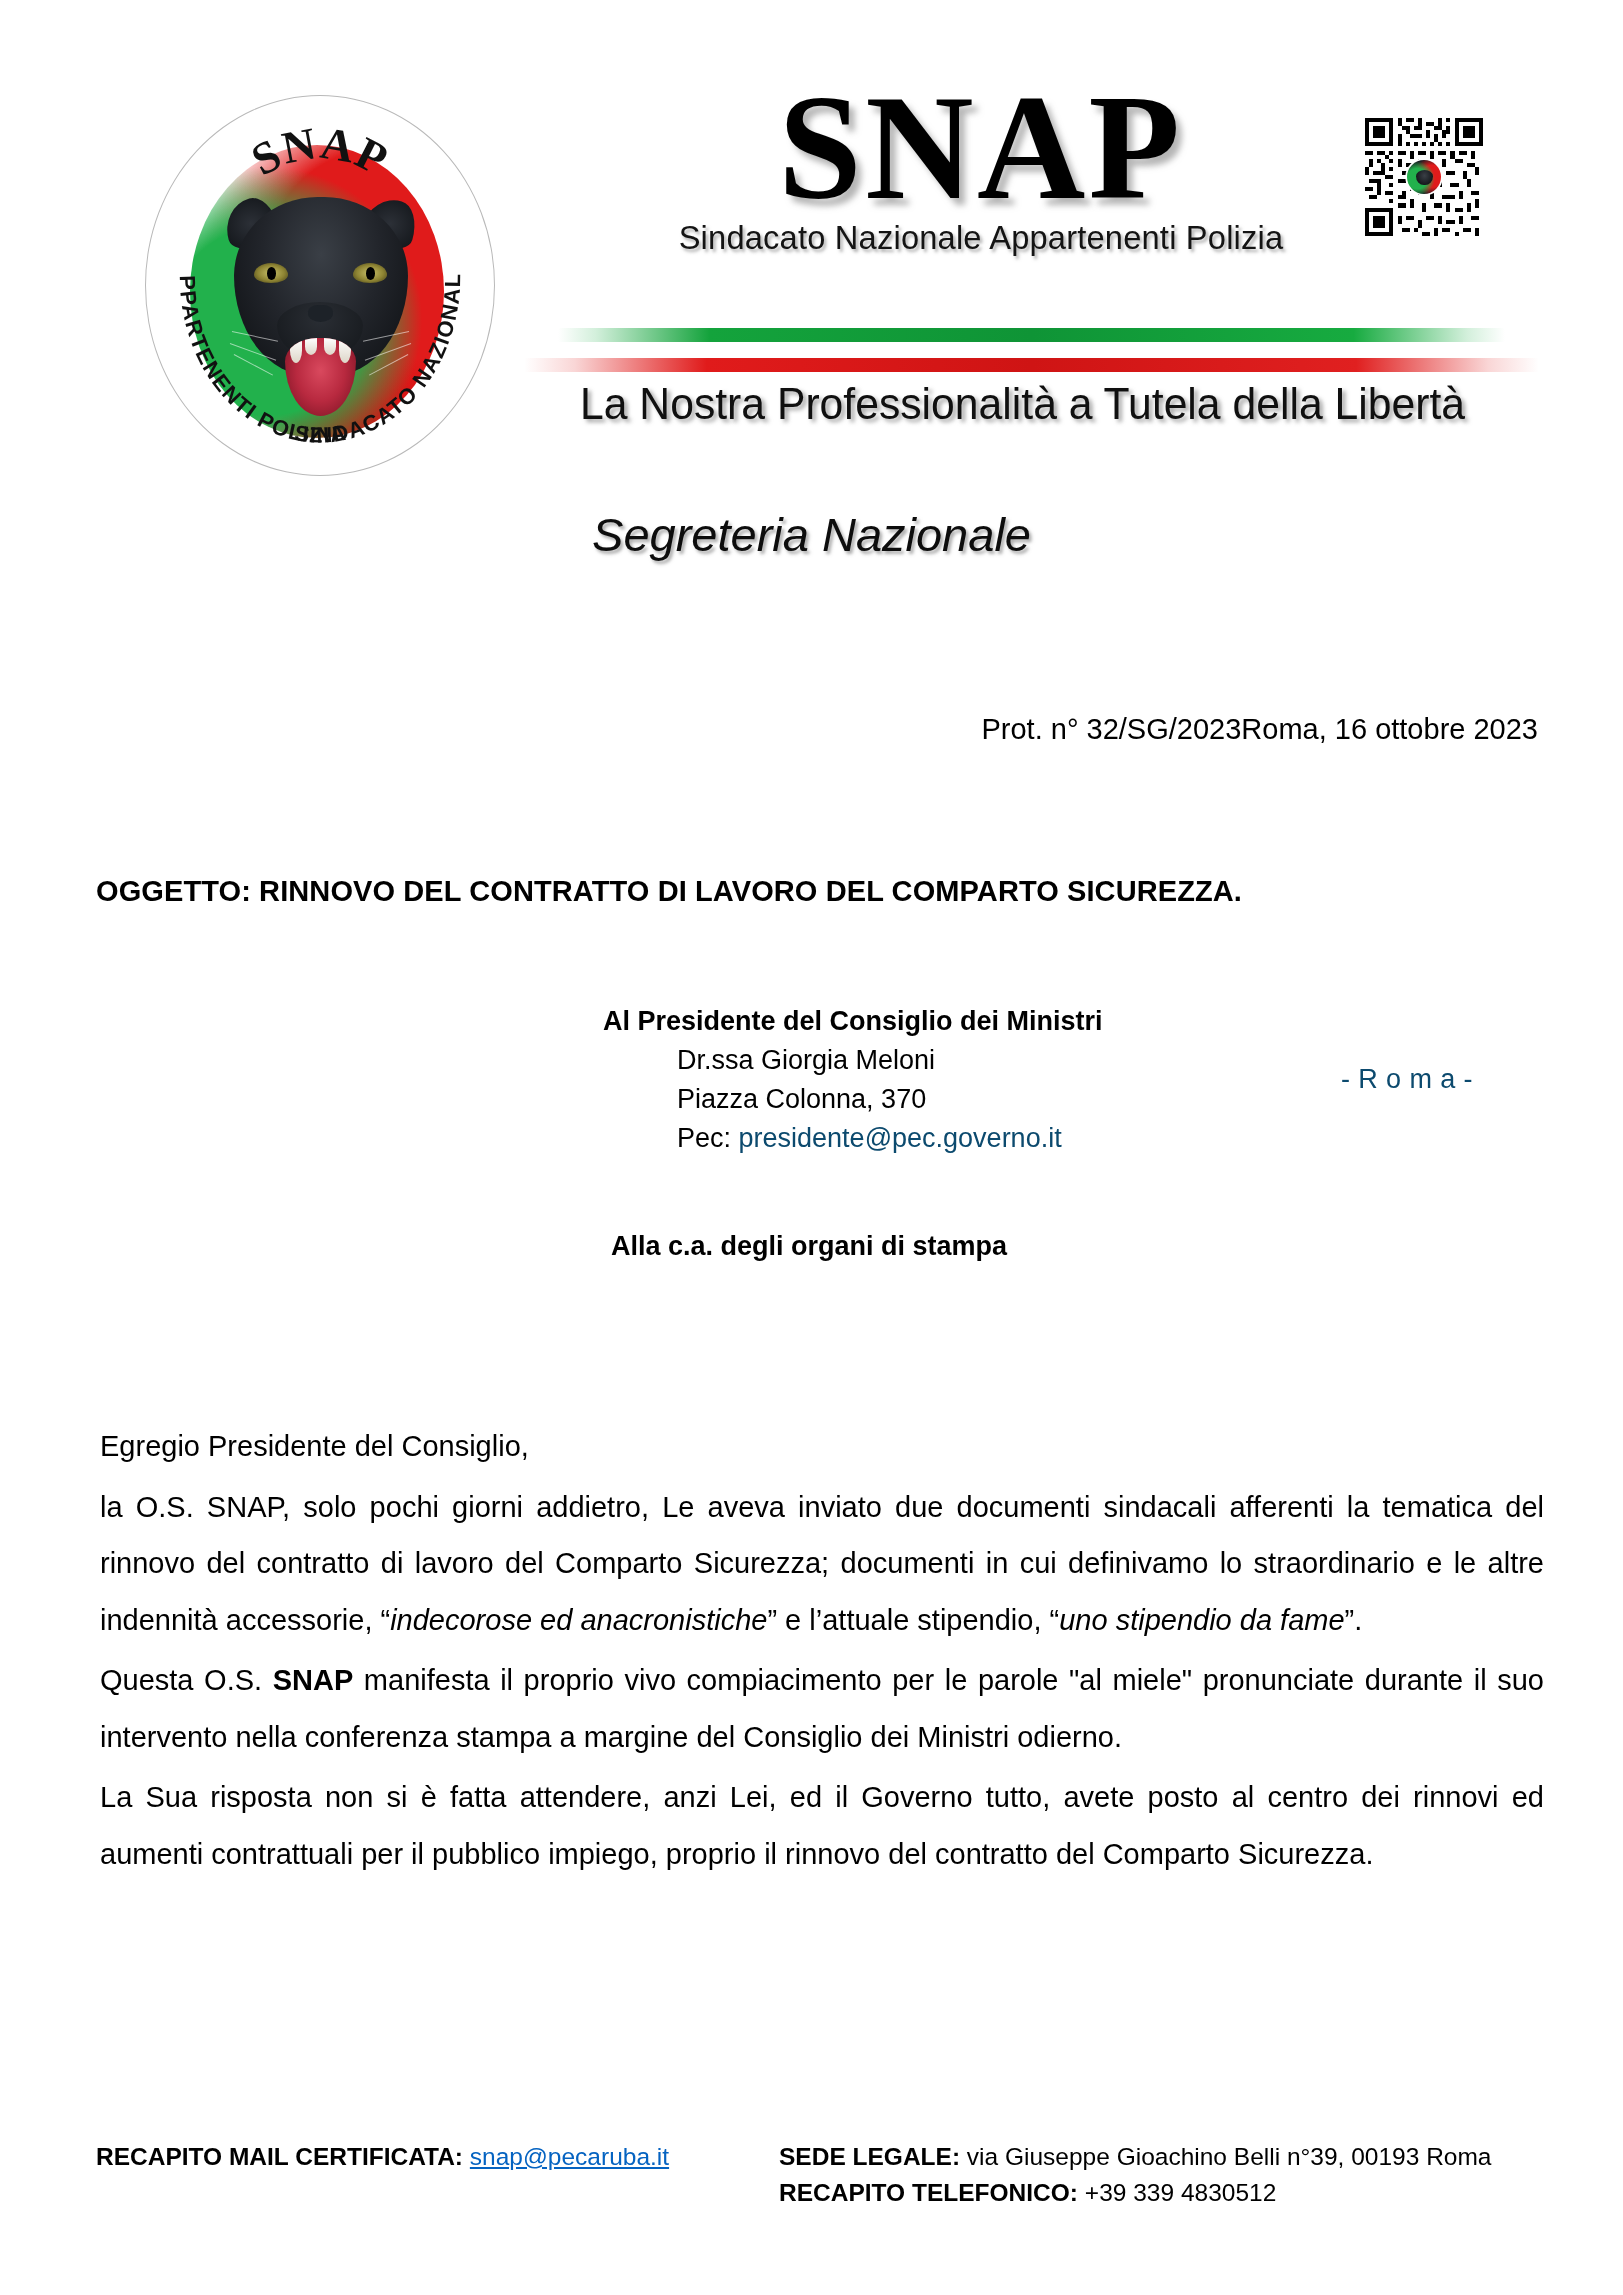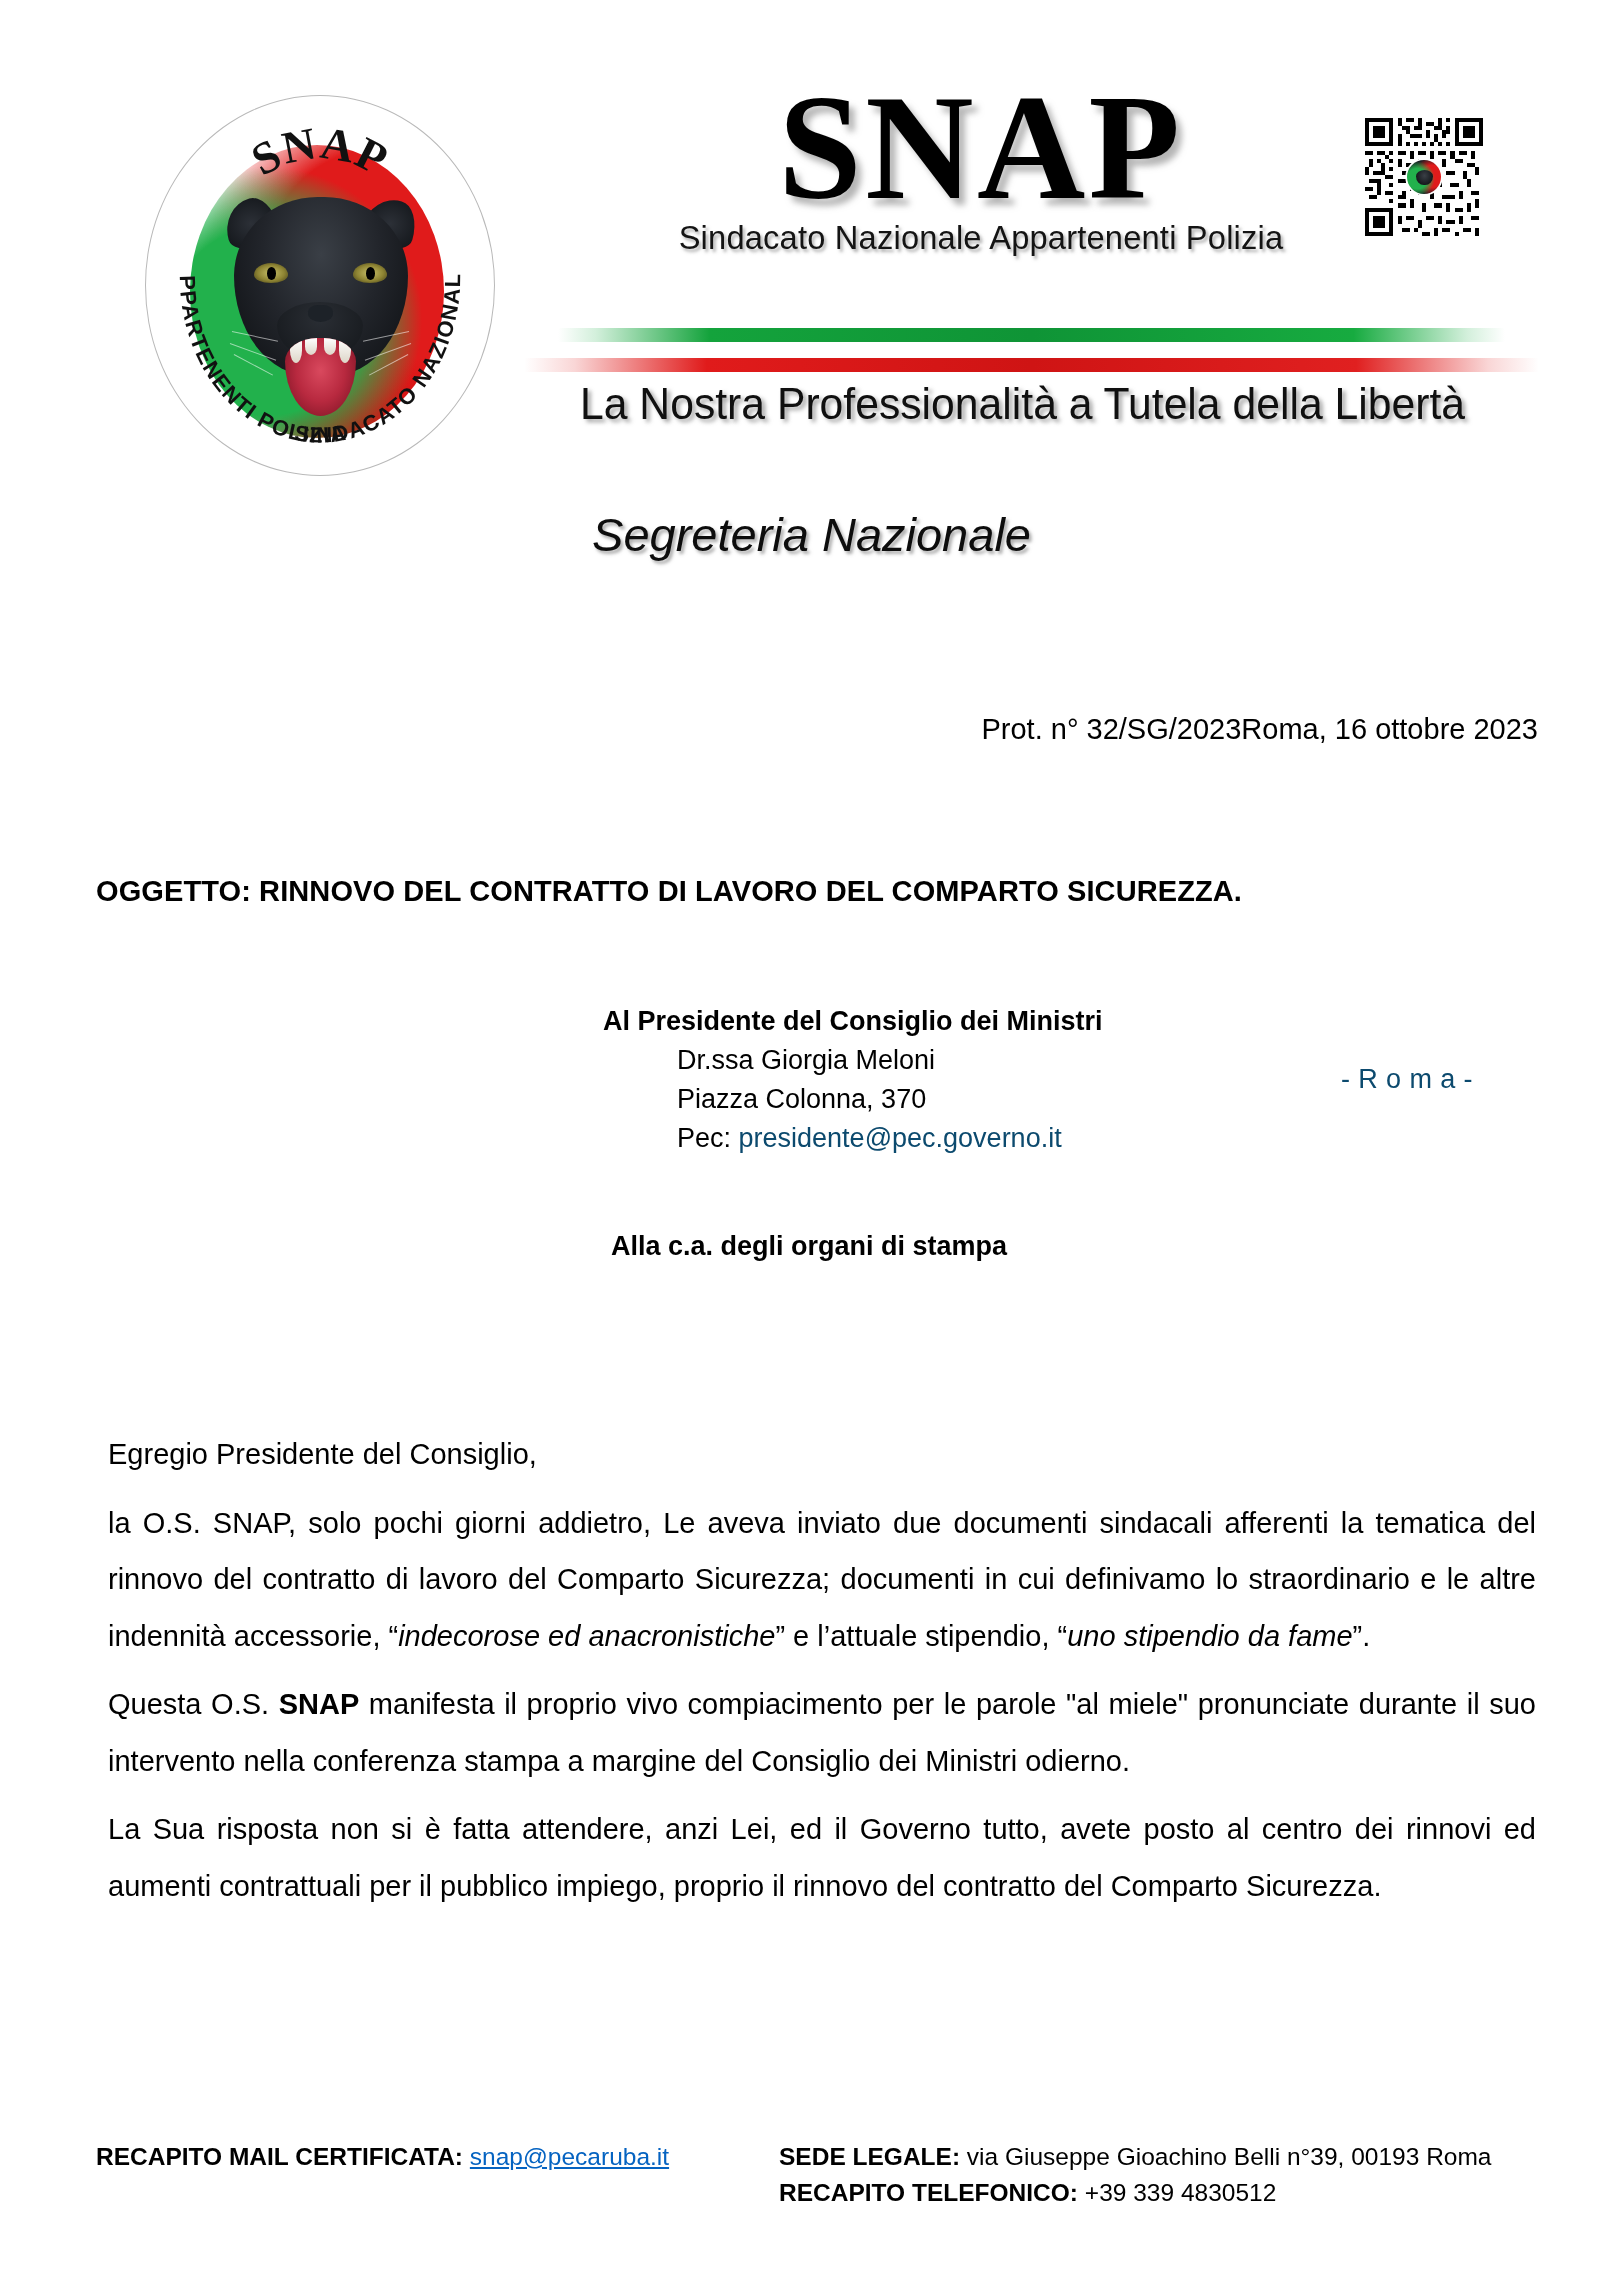--- a/index.html
+++ b/index.html
@@ -330,21 +330,21 @@
   
   .body-text {
     position: absolute;
     left: 96px; top: 1414px;
     width: 1452px;
     font-size: 29px;
     line-height: 1.95;
     color: #000;
   }
   .body-text p {
-    margin: 12px;
+    margin: 4px;
     text-align: justify;
     text-justify: inter-word;
   }
   .body-text p.last-line-left { text-align: left; }
   .body-text b { font-weight: 700; }
   .body-text .bi { font-weight: 400; font-style: italic; }
 
   
   .footer {
     position: absolute;

